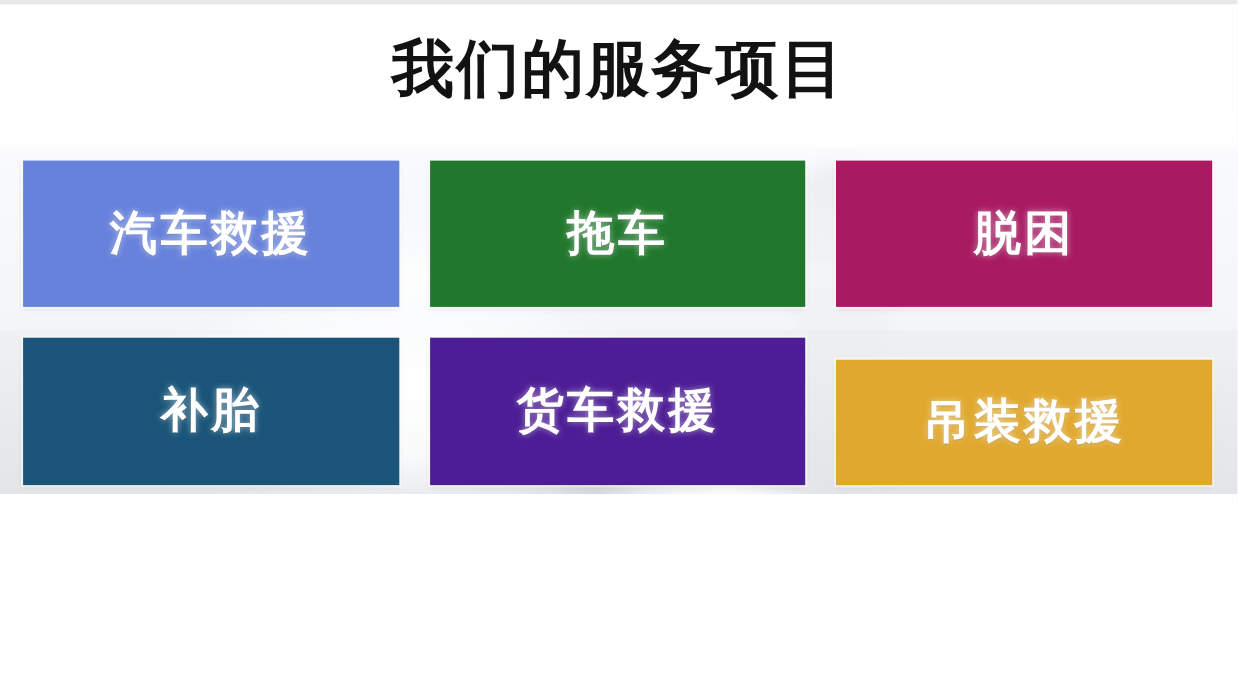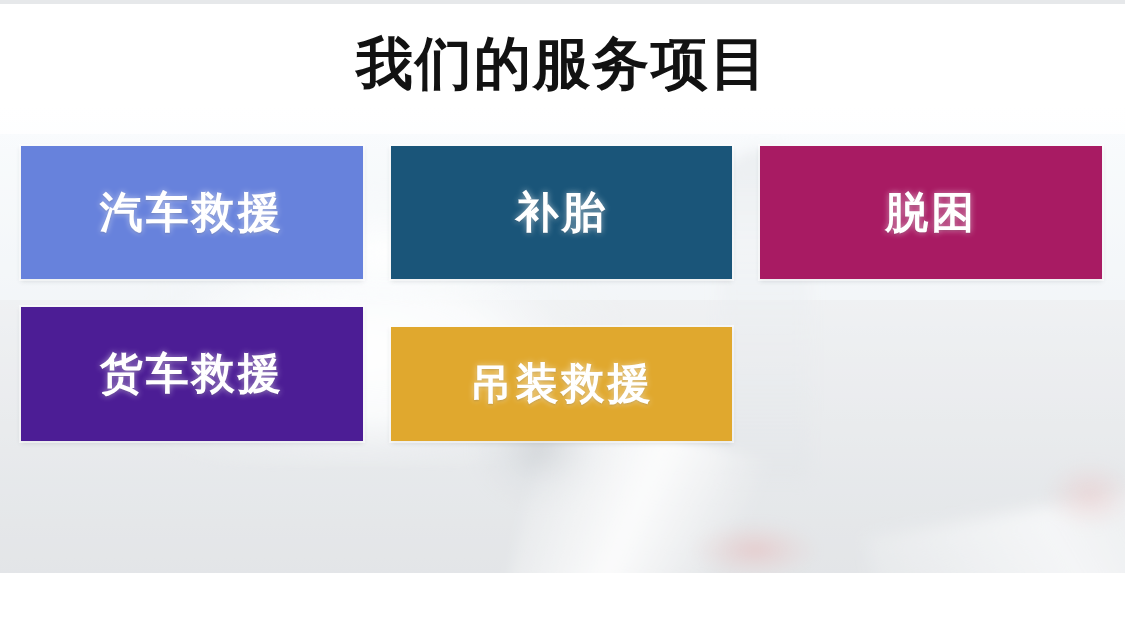--- a/index.html
+++ b/index.html
@@ -7,21 +7,21 @@
     padding: 0;
     background: #ffffff;
   }
   body {
     font-family: "DejaVu Sans", "Liberation Sans", sans-serif;
   }
 
   .poster {
     position: relative;
     width: 1125px;
-    height: 573px;
+    height: 449px;
     overflow: hidden;
     background: #f2f4f6;
   }
 
   
   .bg-photo {
     position: absolute;
     inset: 0;
     overflow: hidden;
   }
@@ -188,26 +188,29 @@
 
   <div class="header-band">
     <div class="top-hairline"></div>
     <div class="page-title">我们的服务项目</div>
   </div>
 
   <div class="tile-grid">
     <div class="tile" style="background-color: rgb(103, 130, 220);">
       <span class="tile-label">汽车救援</span>
     </div>
+    <div class="tile" style="background-color: rgb(33, 119, 44);">
+      <span class="tile-label">拖车</span>
+    </div>
+    <div class="tile" style="background-color: rgb(168, 27, 99);">
+      <span class="tile-label">脱困</span>
+    </div>
     <div class="tile" style="background-color: rgb(26, 85, 121);">
       <span class="tile-label">补胎</span>
     </div>
-    <div class="tile" style="background-color: rgb(168, 27, 99);">
-      <span class="tile-label">脱困</span>
-    </div>
     <div class="tile" style="background-color: #4c1d95;">
       <span class="tile-label">货车救援</span>
     </div>
     <div class="tile" style="background-color: rgb(224, 168, 46); margin-top: 20px;">
       <span class="tile-label">吊装救援</span>
     </div>
   </div>
 
 </div>
 

